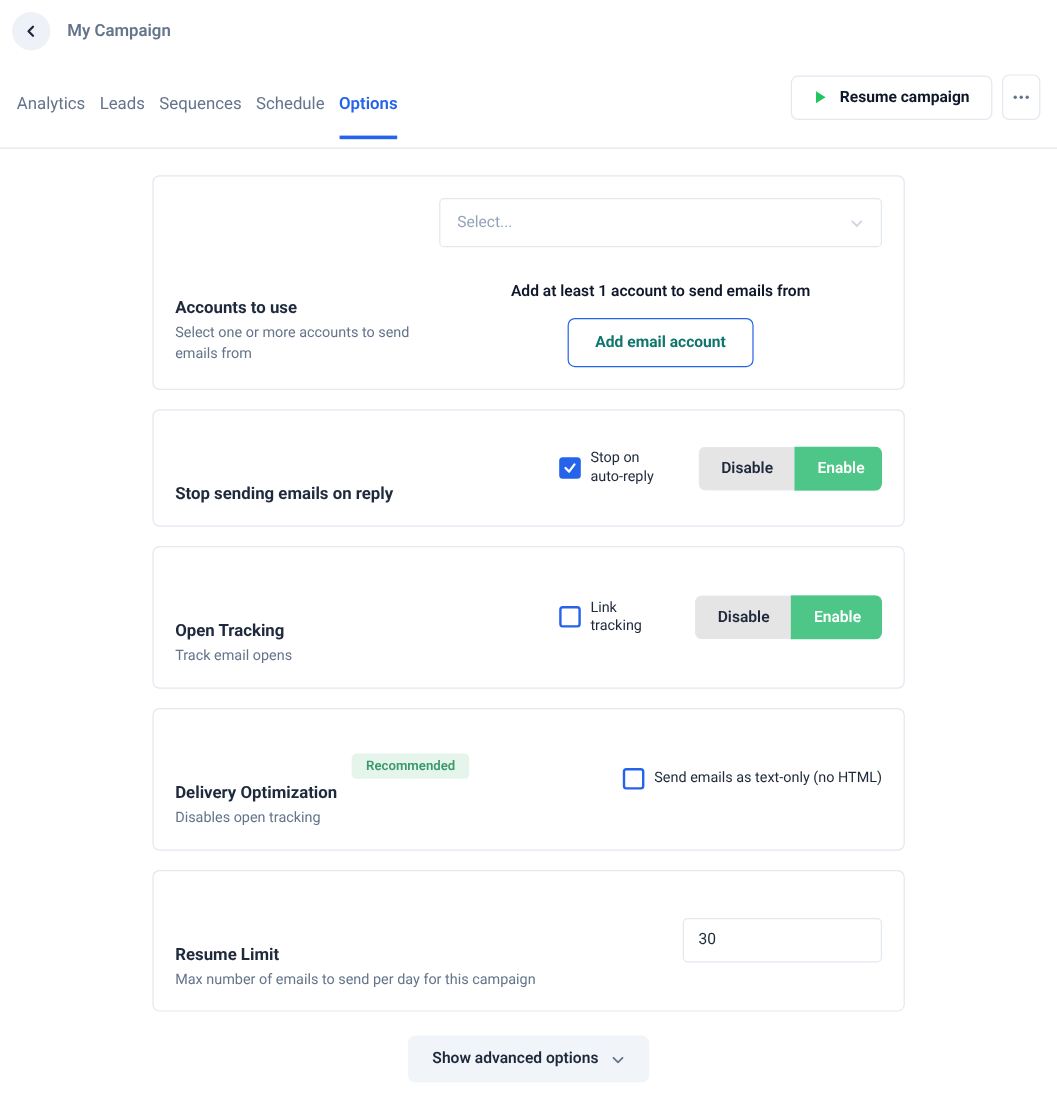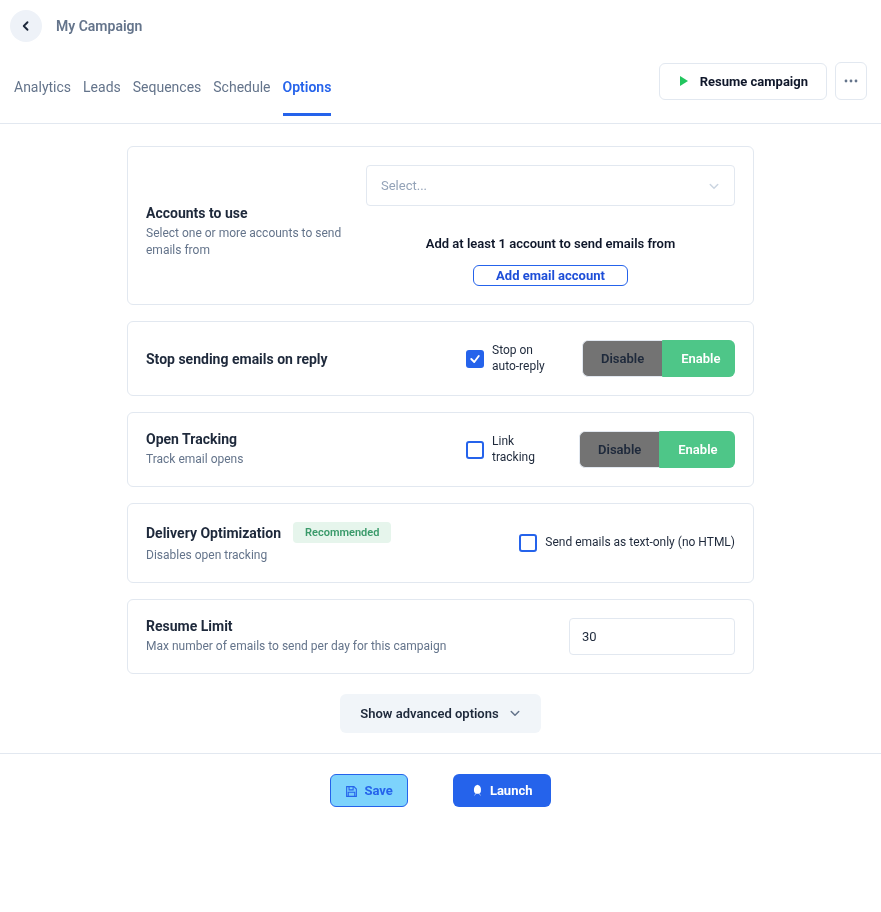--- a/index.html
+++ b/index.html
@@ -20,38 +20,38 @@
     .resume-btn { border: 1px solid #e2e8f0; border-radius: 6px; padding: 10px 18px; font-size: 13px; font-weight: 700; color: #0f172a; display: flex; align-items: center; gap: 10px; background: #fff; cursor: pointer; }
     .more-btn { border: 1px solid #e2e8f0; border-radius: 6px; width: 32px; height: 38px; display: flex; align-items: center; justify-content: center; background: #fff; cursor: pointer; }
 
     
     .content { padding: 22px 0; }
     .card { width: 627px; margin: 0 auto 16px auto; border: 1px solid #e2e8f0; border-radius: 6px; background: #fff; padding: 18px; }
 
     .card-row { display: flex; align-items: flex-start; gap: 20px; }
     .card-left { flex: 0 0 300px; }
     .card-left.narrow { flex: 0 0 200px; }
-    .card-title { font-size: 14px; font-weight: 700; color: #1e293b; }
+    .card-title { font-size: 14px; font-weight: 700; color: #1e293b; margin-top: 44px; }
     .card-sub { font-size: 12px; color: #64748b; margin-top: 4px; line-height: 1.4; }
 
     .select { border: 1px solid #e2e8f0; border-radius: 4px; padding: 12px 14px; color: #94a3b8; font-size: 13px; display: flex; align-items: center; justify-content: space-between; cursor: pointer; }
     .accounts-right { flex: 1; display: flex; flex-direction: column; align-items: center; gap: 14px; }
     .accounts-select { width: 100%; margin-bottom: 16px; }
     .hint-text { font-size: 13px; font-weight: 600; color: #0f172a; }
-    .add-acct-btn { border: 1px solid #2563eb; color: #1d4ed8; font-weight: 700; font-size: 13px; padding: 2px 22px; border-radius: 6px; background: #fff; cursor: pointer; }
+    .add-acct-btn { border: 1px solid #2563eb; color: #0f766e; font-weight: 700; font-size: 13px; padding: 12px 22px; border-radius: 6px; background: #fff; cursor: pointer; }
 
     .checkbox-wrap { display: flex; align-items: center; gap: 8px; }
     .checkbox { width: 18px; height: 18px; border-radius: 3px; display: flex; align-items: center; justify-content: center; flex-shrink: 0; }
     .checkbox.checked { background: #2563eb; }
     .checkbox.unchecked { border: 2px solid #2563eb; background: #fff; }
     .check-label { font-size: 12px; color: #1e293b; line-height: 1.3; }
 
     .toggle-group { display: flex; border-radius: 6px; overflow: hidden; margin-left: auto; }
     .toggle-btn { padding: 10px 18px; font-size: 13px; font-weight: 600; cursor: pointer; border: 1px solid #e2e8f0; }
-    .toggle-btn.disable { background: #737373; color: #1e293b; border-right: none; border-radius: 6px 0 0 6px; }
+    .toggle-btn.disable { background: #e5e5e5; color: #1e293b; border-right: none; border-radius: 6px 0 0 6px; }
     .toggle-btn.enable { background: #4ec688; color: #fff; border-color: #4ec688; border-radius: 0 6px 6px 0; }
 
     .badge { display: inline-block; background: #e6f5ec; color: #3a9a6a; font-size: 11px; font-weight: 600; padding: 4px 12px; border-radius: 4px; margin-left: 12px; }
     .num-input { border: 1px solid #e2e8f0; border-radius: 4px; padding: 10px 12px; width: 166px; font-size: 13px; color: #1e293b; }
 
     .adv-btn { display: flex; align-items: center; gap: 10px; margin: 20px auto; background: #f1f5f9; border-radius: 6px; padding: 12px 20px; font-size: 13px; font-weight: 600; color: #1e293b; width: fit-content; cursor: pointer; }
 
     .footer { border-top: 1px solid #e2e8f0; padding: 20px 0; display: flex; justify-content: center; gap: 12px; margin-top: 16px; }
     .save-btn { border: 1px solid #2563eb; color: #2563eb; background: #7dd3fc; font-size: 13px; font-weight: 700; padding: 8px 14px; border-radius: 6px; display: flex; align-items: flex-end; gap: 6px; cursor: pointer; }
     .launch-btn { background: #2563eb; color: #fff; border: none; font-size: 13px; font-weight: 700; padding: 8px 18px; border-radius: 6px; display: flex; align-items: center; gap: 6px; cursor: pointer; margin-left: 33px; }

